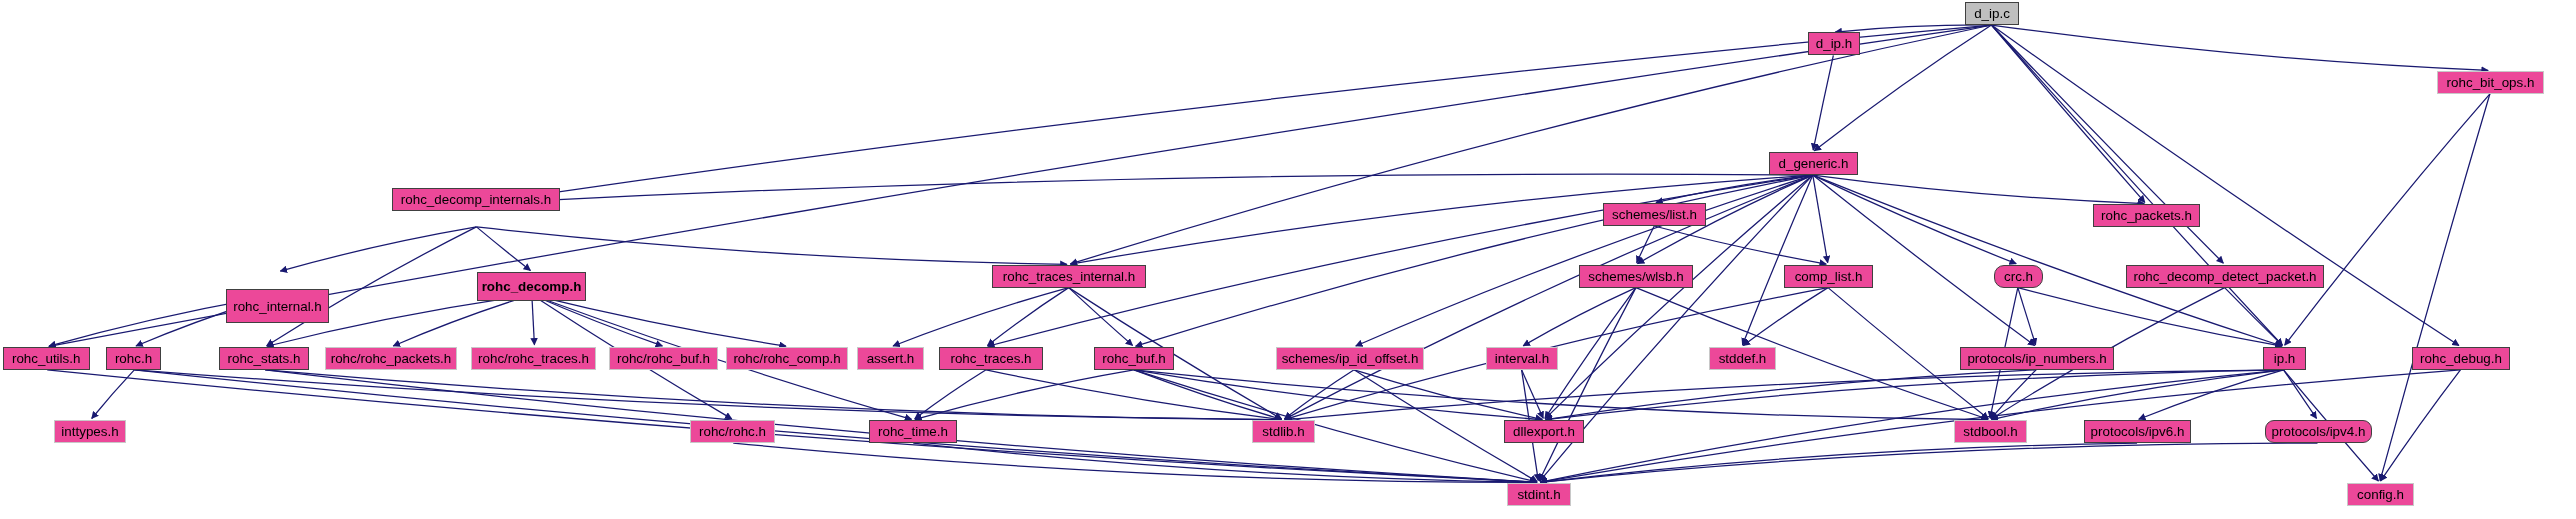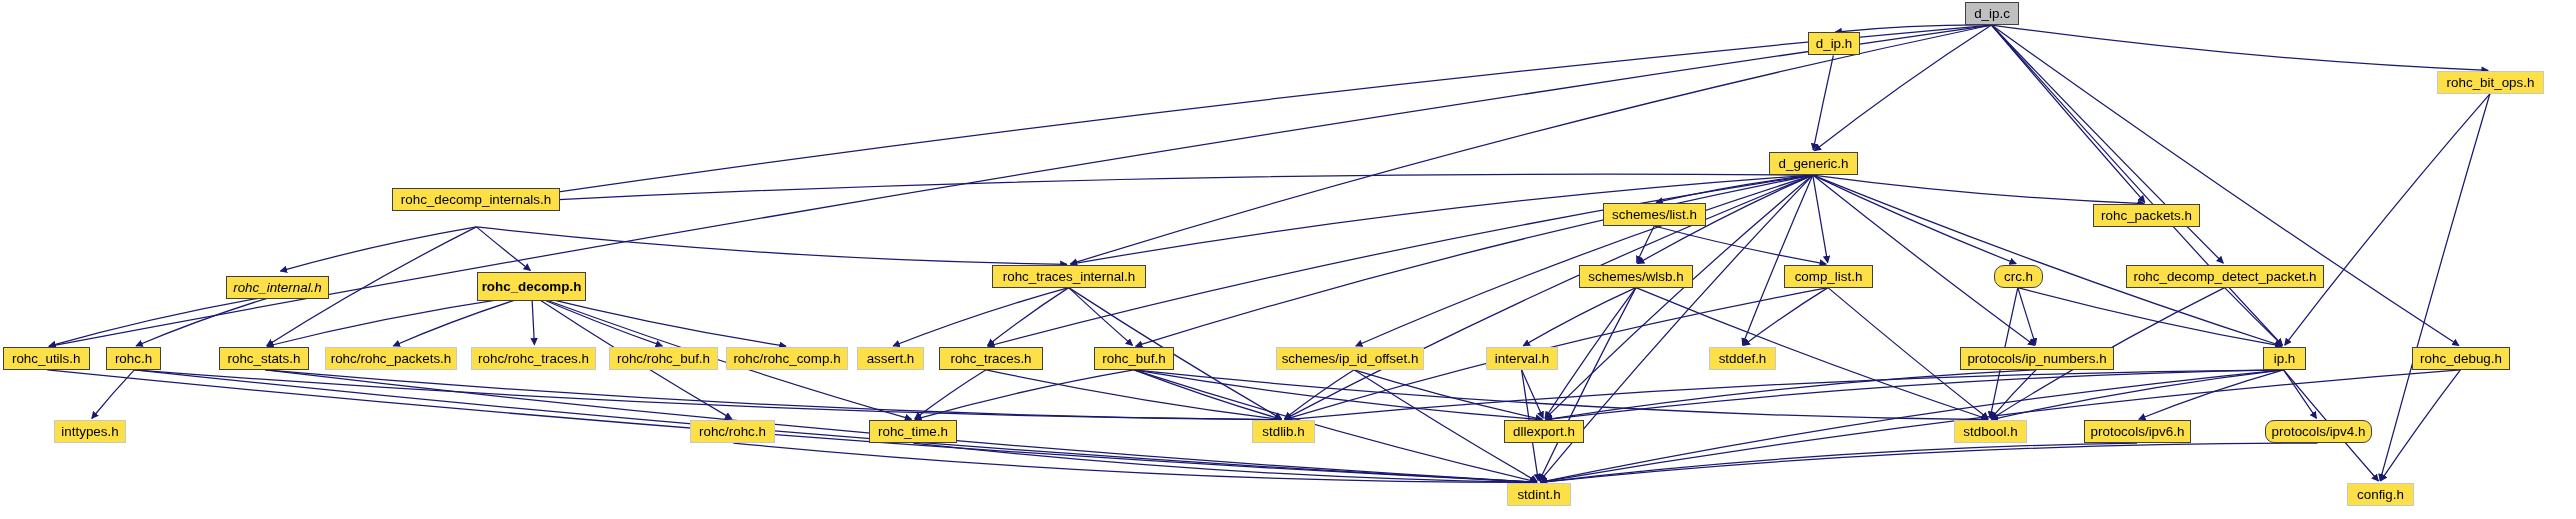--- a/index.html
+++ b/index.html
@@ -1,20 +1,20 @@
 <!DOCTYPE html>
 <html style="font-size:14.3px"><head>
 <meta charset="utf-8">
 <style>
   html,body{margin:0;padding:0;background:#ffffff;}
   #canvas{position:relative;width:2576px;height:519px;background:#fff;
           font-family:"Liberation Sans", sans-serif;overflow:hidden;}
   svg#edges{position:absolute;left:0;top:0;width:2576px;height:519px;}
   .node{position:absolute;box-sizing:border-box;border:0.9px solid #000;
-        background:#fde047;display:flex;align-items:center;justify-content:center;
+        background:#ec4899;display:flex;align-items:center;justify-content:center;
         font-size:13.4px;color:#000;white-space:nowrap;height:23px;
         font-family:"Liberation Sans", sans-serif;}
   .node.strong{border:1.3px solid #404040;}
   .node.weak{border:0.9px solid #c8c8c8;}
   .node.root{background:#bfbfbf;border:1.3px solid #404040;}
   .node span{pointer-events:none;}
 </style>
 </head>
 <body>
 
@@ -136,21 +136,21 @@
       </div>
       <div class="node strong" style="left: 392px; top: 188px; width: 168px; height: 23px;">
         <span>rohc_decomp_internals.h</span>
       </div>
       <div class="node strong" style="left: 1603px; top: 203px; width: 103px; height: 23px;">
         <span>schemes/list.h</span>
       </div>
       <div class="node strong" style="left: 2093px; top: 204px; width: 107px; height: 23px;">
         <span>rohc_packets.h</span>
       </div>
-      <div class="node strong" style="left: 226px; top: 276px; width: 103px; height: 23px; font-style: italic;">
+      <div class="node strong" style="left: 226px; top: 289px; width: 103px; height: 34px;">
         <span>rohc_internal.h</span>
       </div>
       <div class="node strong" style="left: 477px; top: 272px; width: 109px; height: 29px; font-weight: bold;">
         <span>rohc_decomp.h</span>
       </div>
       <div class="node strong" style="left: 992px; top: 265px; width: 154px; height: 23px;">
         <span>rohc_traces_internal.h</span>
       </div>
       <div class="node strong" style="left: 1579px; top: 265px; width: 114px; height: 23px;">
         <span>schemes/wlsb.h</span>

